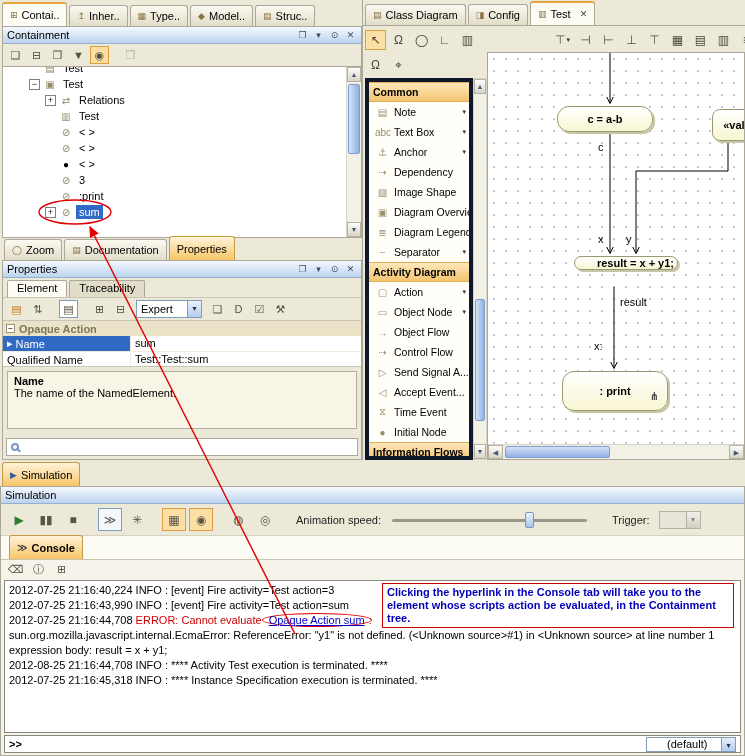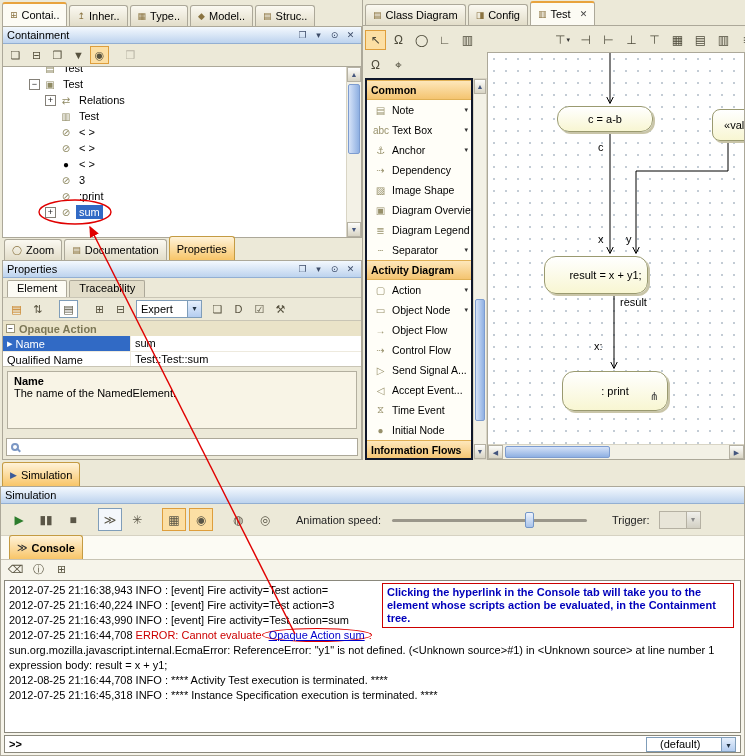--- a/index.html
+++ b/index.html
@@ -94,37 +94,37 @@
   #right-col .tabbar { border-bottom:1px solid #aca899; }
   .dtool1 { position:absolute; left:2px; top:27px; right:0; height:25px; display:flex; align-items:center; gap:2px; }
   .dtool2 { position:absolute; left:2px; top:52px; height:25px; display:flex; align-items:center; gap:2px; }
   .dbtn { min-width:21px; height:20px; display:flex; align-items:center; justify-content:center; gap:1px;
           font-size:12px; color:#4d4a3a; border:1px solid transparent; }
   .dbtn.active { background:#fcdfa4; border:1px solid #de9e3c; }
   .dchev { font-size:7px; color:#333; } .dchev:empty { display:none; }
   .layout-group { margin-left:72px; display:flex; gap:2px; }
 
   
-  .palette { position:absolute; left:2px; top:78px; width:108px; bottom:0; background:#fffef8; border:2px solid #0f172a; overflow:hidden; }
+  .palette { position:absolute; left:2px; top:78px; width:108px; bottom:0; background:#fffef8; border:4px solid #0f172a; overflow:hidden; }
   .pal-item { height:20px; display:flex; align-items:center; gap:4px; padding:0 3px 0 6px; font-size:10.5px;
               white-space:nowrap; overflow:hidden; }
   .pal-item.header { background:linear-gradient(#fde7bb,#f4c470); border-top:1px solid #e0b055; border-bottom:1px solid #e0b055;
                      font-weight:bold; padding-left:4px; }
   .pal-icon { flex:none; width:15px; text-align:center; font-size:10px; color:#97906a; }
   .pal-icon:empty { display:none; }
   .pal-chev { margin-left:auto; font-size:7px; color:#333; } .pal-chev:empty { display:none; }
   .pal-scroll { position:absolute; left:110px; top:78px; bottom:0; width:14px; background:#f3f1e6; border:1px solid #d9d5c5; }
 
   
   .canvas { position:absolute; left:124px; top:52px; right:0; bottom:0; background:#fff; border:1px solid #aca899; overflow:hidden;
             background-image:radial-gradient(circle,#c3ccd5 0.9px,transparent 1px); background-size:12px 12px; }
   .edges { position:absolute; inset:0; width:100%; height:100%; }
   .node { position:absolute; background:linear-gradient(#ffffff,#f8f6d2); border:1px solid #9a9a70; border-radius:12px;
           box-shadow:2px 2px 0 #c9c5a8; display:flex; align-items:center; justify-content:center;
-          font-weight:normal; font-size:11px;text-align:center; }
+          font-weight:bold; font-size:11px;text-align:center; }
   .edge-label { position:absolute; font-size:11px; }
   .rake { position:absolute; right:8px; bottom:7px; font-size:11px; color:#444; }
 
   
   #bottom { position:absolute; left:0; top:460px; width:745px; height:296px; }
   .sim-tabrow { position:absolute; left:2px; top:0; height:26px; display:flex; align-items:flex-end; }
   .sim-panel { position:absolute; left:0; right:0; top:26px; bottom:0; border:1px solid #aca899; background:#ece9d8; }
   .sim-toolbar { height:32px; display:flex; align-items:center; gap:3px; padding:0 6px; border-bottom:1px solid #d6d2c2; }
   .sbtn { min-width:24px; height:23px; display:flex; align-items:center; justify-content:center;
           font-size:12px; color:#5a5647; border:1px solid transparent; }
@@ -147,21 +147,21 @@
              overflow:hidden; padding:2px 4px; line-height:15px; }
   .con-line { white-space:nowrap; }
   .err { color:#cc0000; }
   .lnk { color:#0000cc; text-decoration:underline; cursor:pointer; }
   .lnk:not(:empty) { display:inline-block; border:1.5px solid #e00000; border-radius:50%; padding:0 6px; margin:0 -3px; line-height:12px; }
   .annotation { position:absolute; top:2px; right:6px; width:352px; border:1px solid #cc0000; background:#fff;
                 color:#0000bb; font-weight:bold; padding:2px 4px; line-height:13px; white-space:normal; }
   .con-prompt { position:absolute; left:3px; right:3px; bottom:2px; height:18px; background:#fff; border:1px solid #8a887c;
                 display:flex; align-items:center; padding:0 4px; gap:6px; }
   .prompt-input { flex:1; border:none; outline:none; font:inherit; background:transparent; }
-  .profile { display:flex; align-items:center; width:90px; height:15px; border:1px solid #7f9db9; background:#fff; padding-left:13px; }
+  .profile { display:flex; align-items:center; width:90px; height:15px; border:1px solid #7f9db9; background:#fff; padding-left:20px; }
 
   
   #overlay { position:absolute; inset:0; width:745px; height:756px; pointer-events:none; z-index:50; }
 </style>
 </head>
 <body>
 
 <div id="app">
 
   <div class="tabbar" style="position:absolute;left:0;top:0;width:362px;">
@@ -581,21 +581,21 @@
         <line x1="122" y1="79" x2="122" y2="200" stroke="#000" marker-end="url(#arr)"></line>
         <polyline points="240,88 240,118 148,118 148,200" fill="none" stroke="#000" marker-end="url(#arr)"></polyline>
         <line x1="126" y1="234" x2="126" y2="315" stroke="#000" marker-end="url(#arr)"></line>
       </svg>
       <div class="node" style="left:69px;top:53px;width:96px;height:26px;">
         <span>c = a-b</span>
       </div>
       <div class="node" style="left:224px;top:56px;width:64px;height:32px;border-radius:8px;">
         <span>«valueS</span>
       </div>
-      <div class="node" style="left:56px;top:203px;width:104px;height:38px;padding-left:19px;">
+      <div class="node" style="left:86px;top:203px;width:104px;height:14px;padding-left:19px;">
         <span>result = x + y1;</span>
       </div>
       <div class="node" style="left:74px;top:318px;width:106px;height:40px;">
         <span>: print</span>
         <span class="rake">⋔</span>
       </div>
       <div class="edge-label" style="left:110px;top:88px;">c</div>
       <div class="edge-label" style="left:110px;top:180px;">x</div>
       <div class="edge-label" style="left:138px;top:180px;">y</div>
       <div class="edge-label" style="left:132px;top:243px;">result</div>
@@ -652,21 +652,20 @@
         </div>
         <div class="con-toolbar">
 
         <span class="tbtn">⌫</span>
             <span class="tbtn">ⓘ</span>
             <span class="tbtn">⊞</span>
           </div>
         <div class="con-out">
           <div>
 
-              <div class="con-line"><span>2012-07-25 21:16:38,943 INFO : [event] Fire activity=Test action=</span><span class="err"></span><a class="lnk"></a><span class="err"></span></div>
 
               <div class="con-line"><span>2012-07-25 21:16:40,224 INFO : [event] Fire activity=Test action=3</span><span class="err"></span><a class="lnk"></a><span class="err"></span></div>
 
               <div class="con-line"><span>2012-07-25 21:16:43,990 INFO : [event] Fire activity=Test action=sum</span><span class="err"></span><a class="lnk"></a><span class="err"></span></div>
 
               <div class="con-line"><span>2012-07-25 21:16:44,708 </span><span class="err">ERROR: Cannot evaluate </span><a class="lnk">Opaque Action sum</a><span class="err">:</span></div>
 
               <div class="con-line"><span>sun.org.mozilla.javascript.internal.EcmaError: ReferenceError: "y1" is not defined. (&lt;Unknown source&gt;#1) in &lt;Unknown source&gt; at line number 1</span><span class="err"></span><a class="lnk"></a><span class="err"></span></div>
 
               <div class="con-line"><span>expression body: result = x + y1;</span><span class="err"></span><a class="lnk"></a><span class="err"></span></div>

